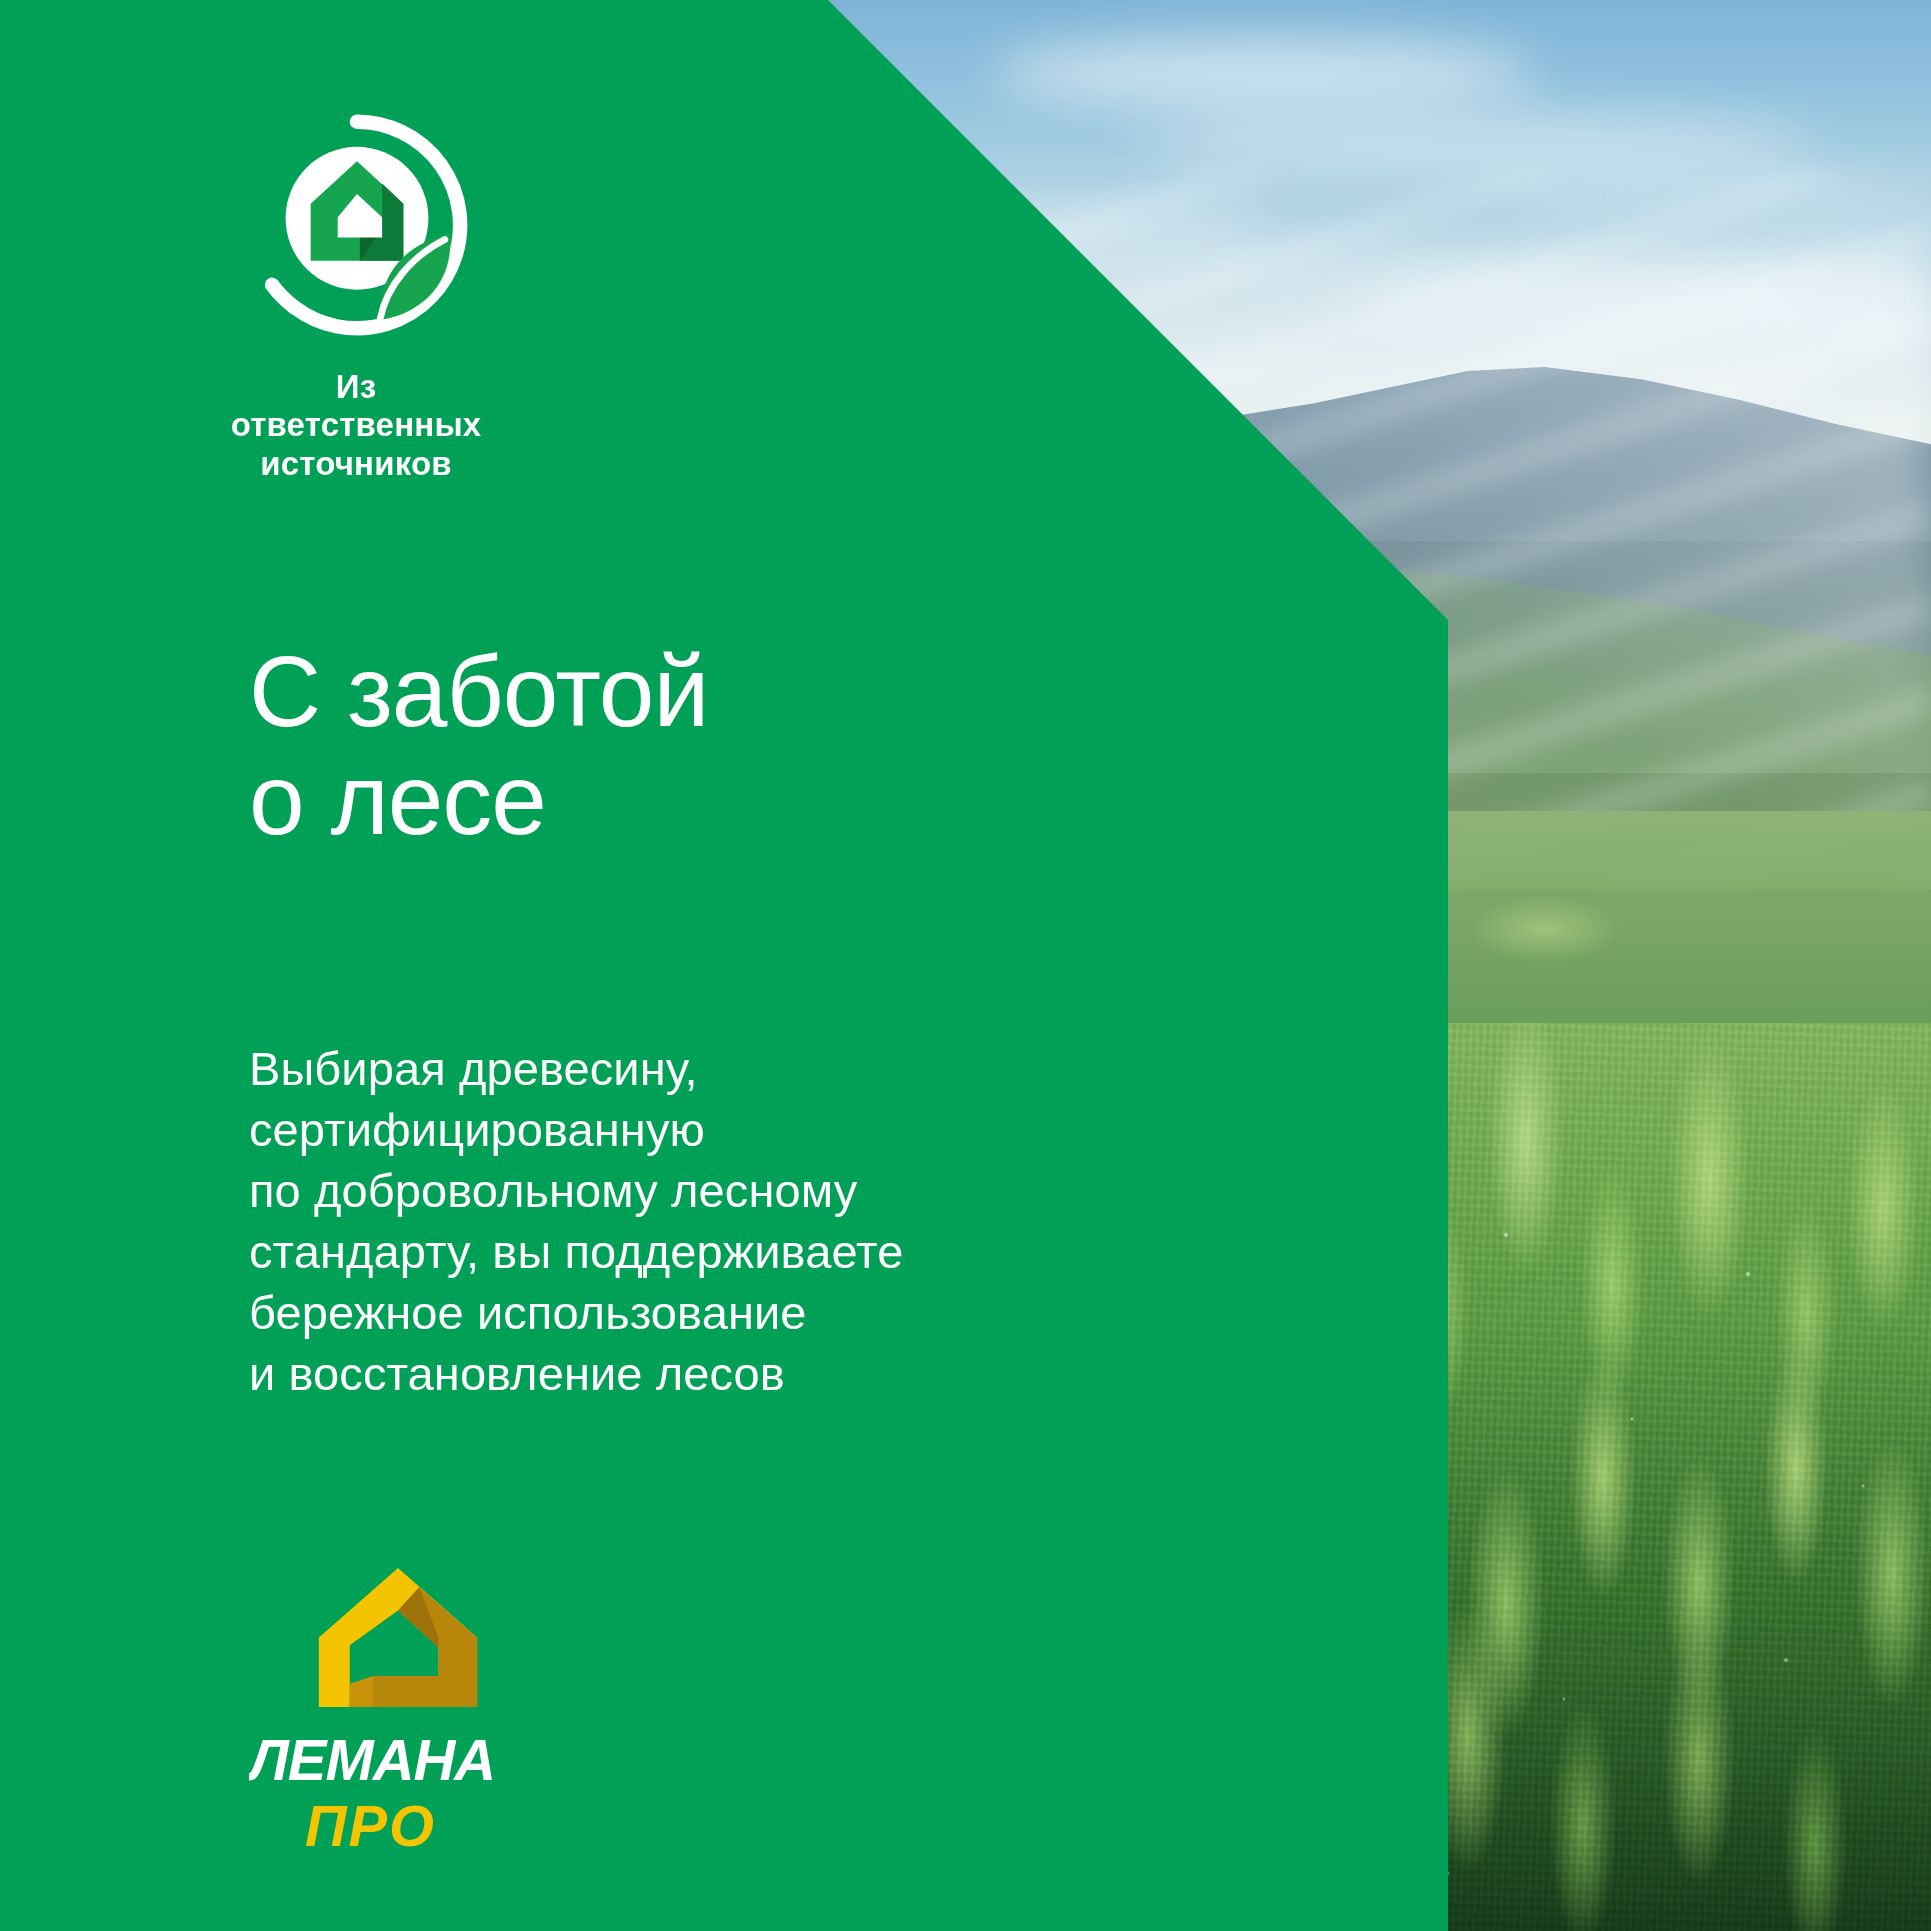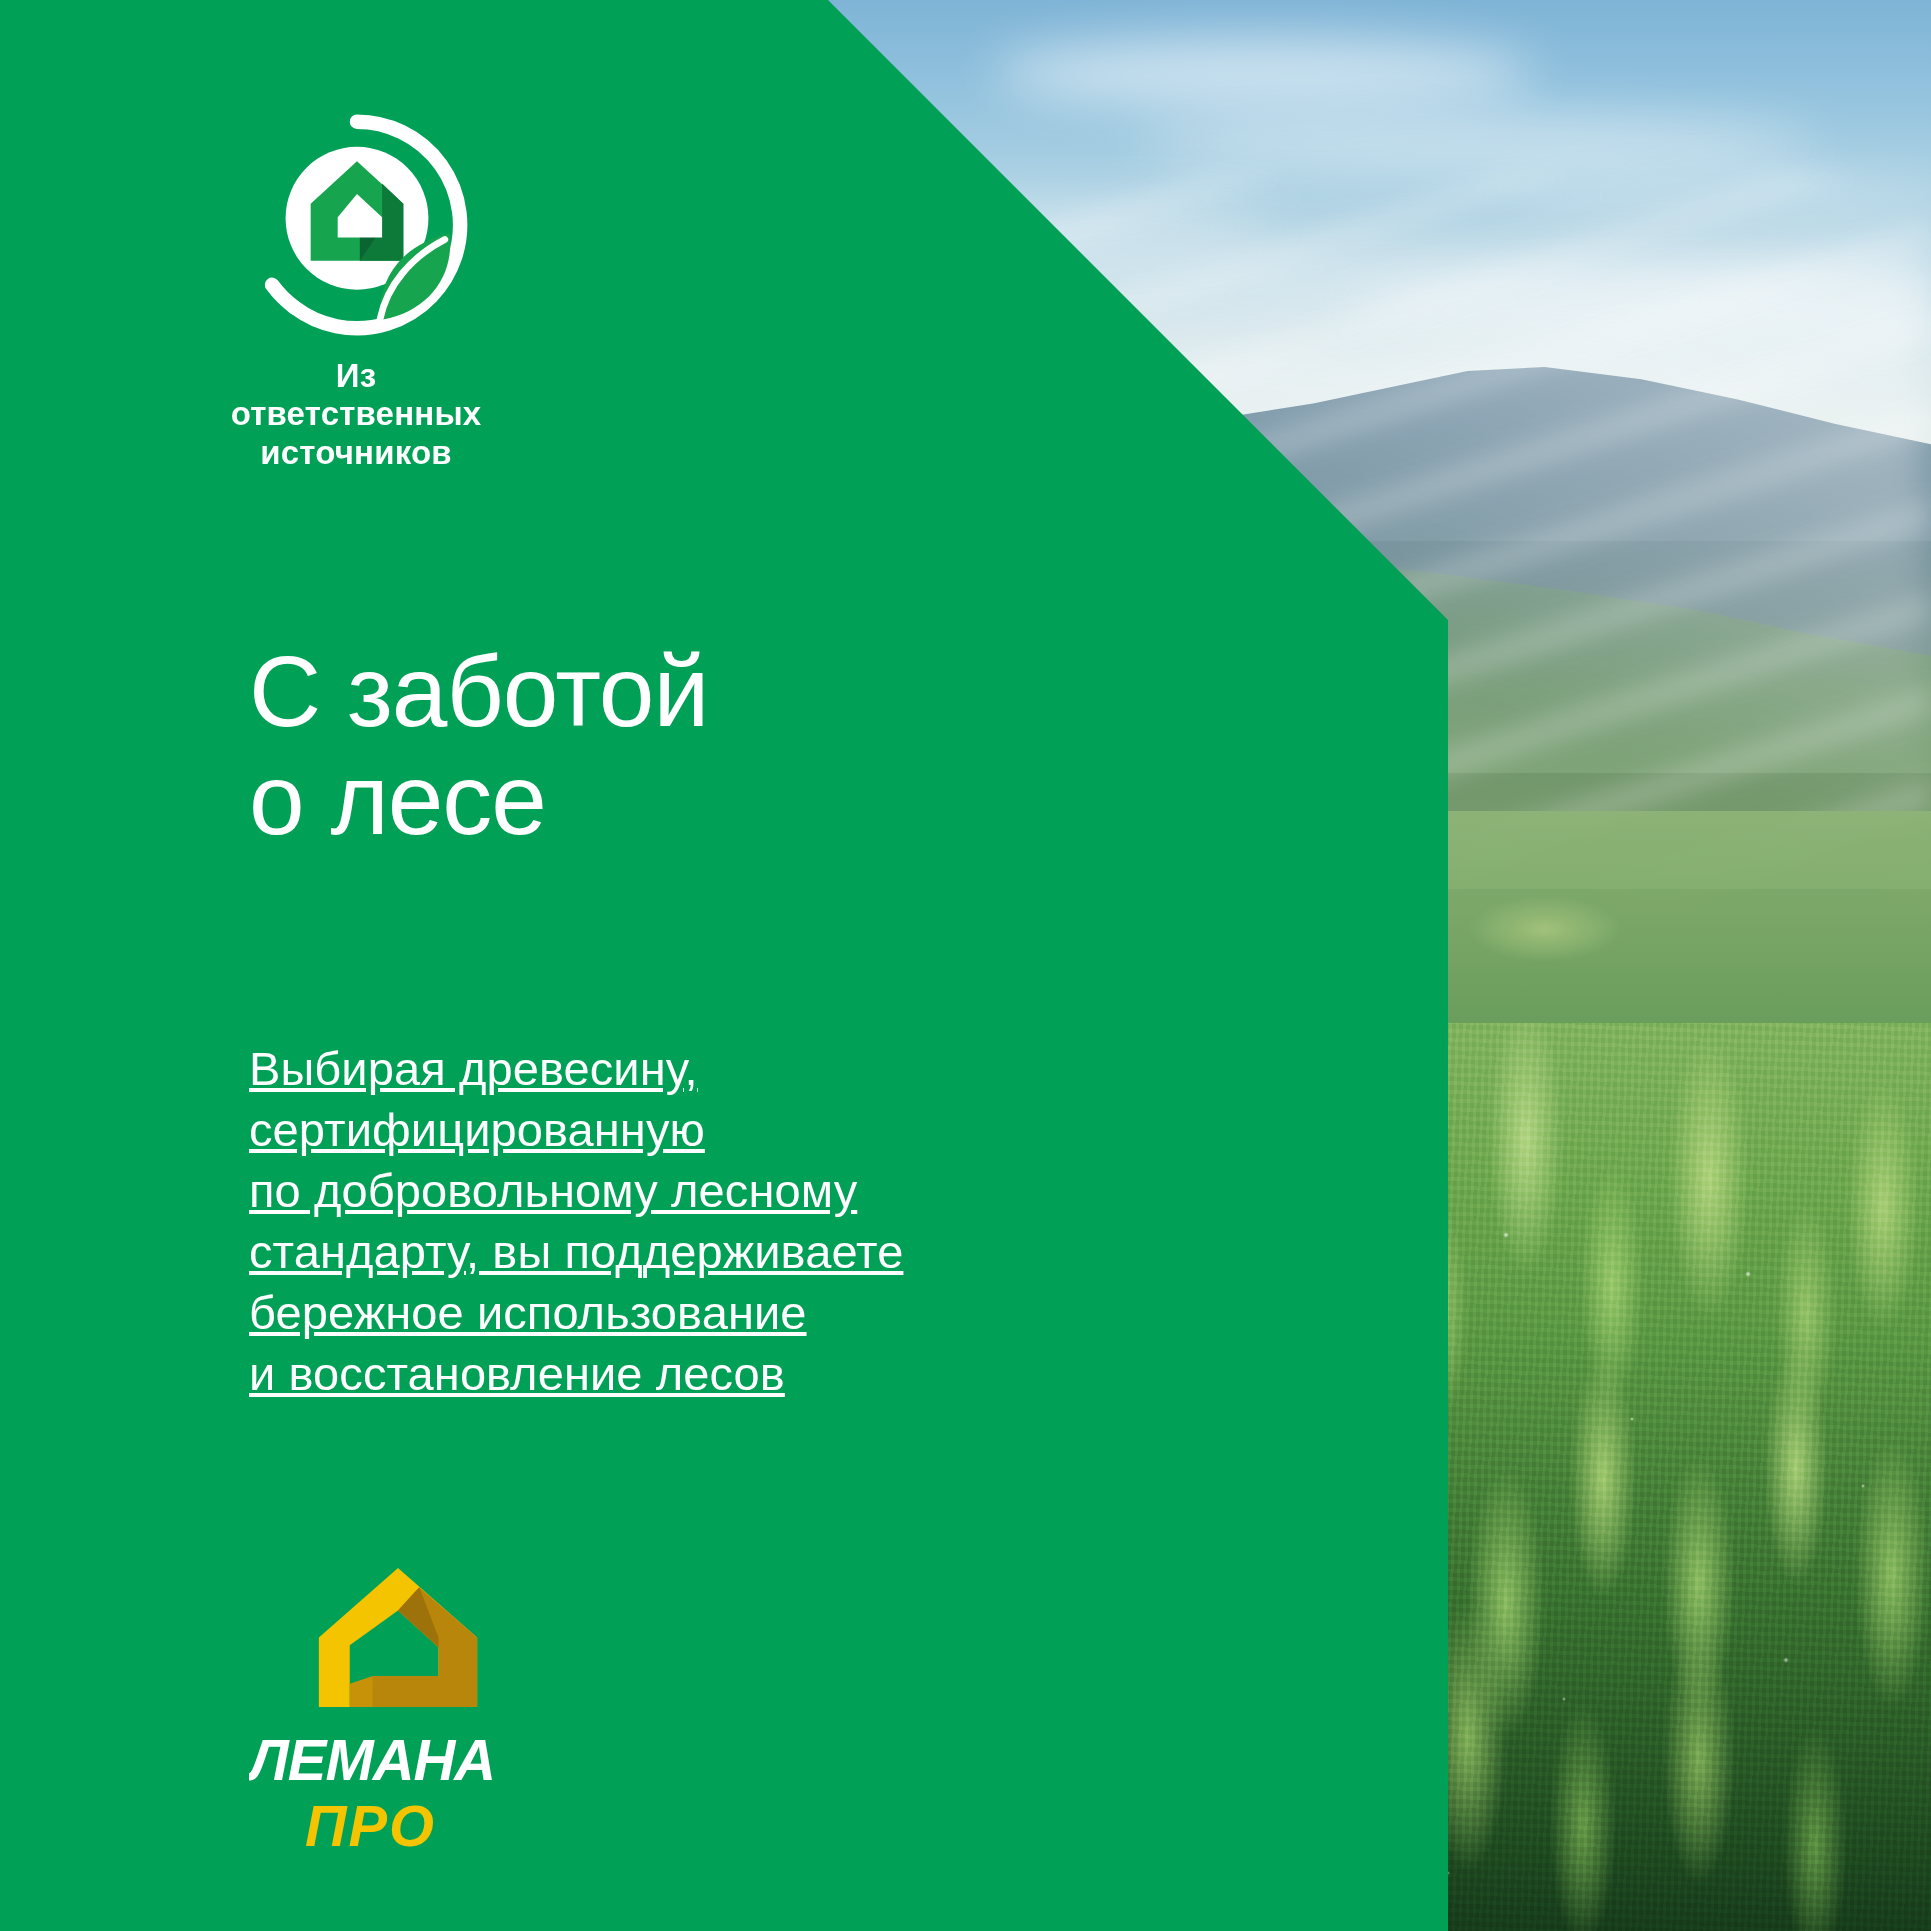--- a/index.html
+++ b/index.html
@@ -165,21 +165,21 @@
     z-index:5;
   }
 
   
   #content { position:absolute; inset:0; z-index:10; }
 
   
   #eco-badge { position:absolute; left:246px; top:114px; width:251px; }
   #eco-badge .mark { width:222px; height:222px; display:block; }
   #eco-badge .caption {
-    margin-top:21px;
+    margin-top:32px;
     color:#ffffff;
     font-size:33px;
     font-weight:bold;
     line-height:1.16;
     letter-spacing:0.2px;
     text-align:center;
     width:294px;
     margin-left:-37px;
   }
 
@@ -196,21 +196,20 @@
 
   
   #body-copy {
     position:absolute; left:249px; top:1038px;
     color:#ffffff;
     font-size:47px;
     font-weight:normal;
     line-height:1.30;
     letter-spacing:0.1px;
     white-space:pre-line;
-    text-decoration:underline;
   }
 
   
   #brand-logo { position:absolute; left:249px; top:1564px; width:348px;font-style:italic; }
   #brand-logo .house { display:block; width:166px; height:147px; margin-left:66px; }
   #brand-logo .wordmark { display:block; width:328px; height:58px; margin-top:21px; }
   #brand-logo .subword  { display:block; width:212px; height:58px; margin-top:7.7px; margin-left:56px; }
 </style>
 </head>
 <body>

